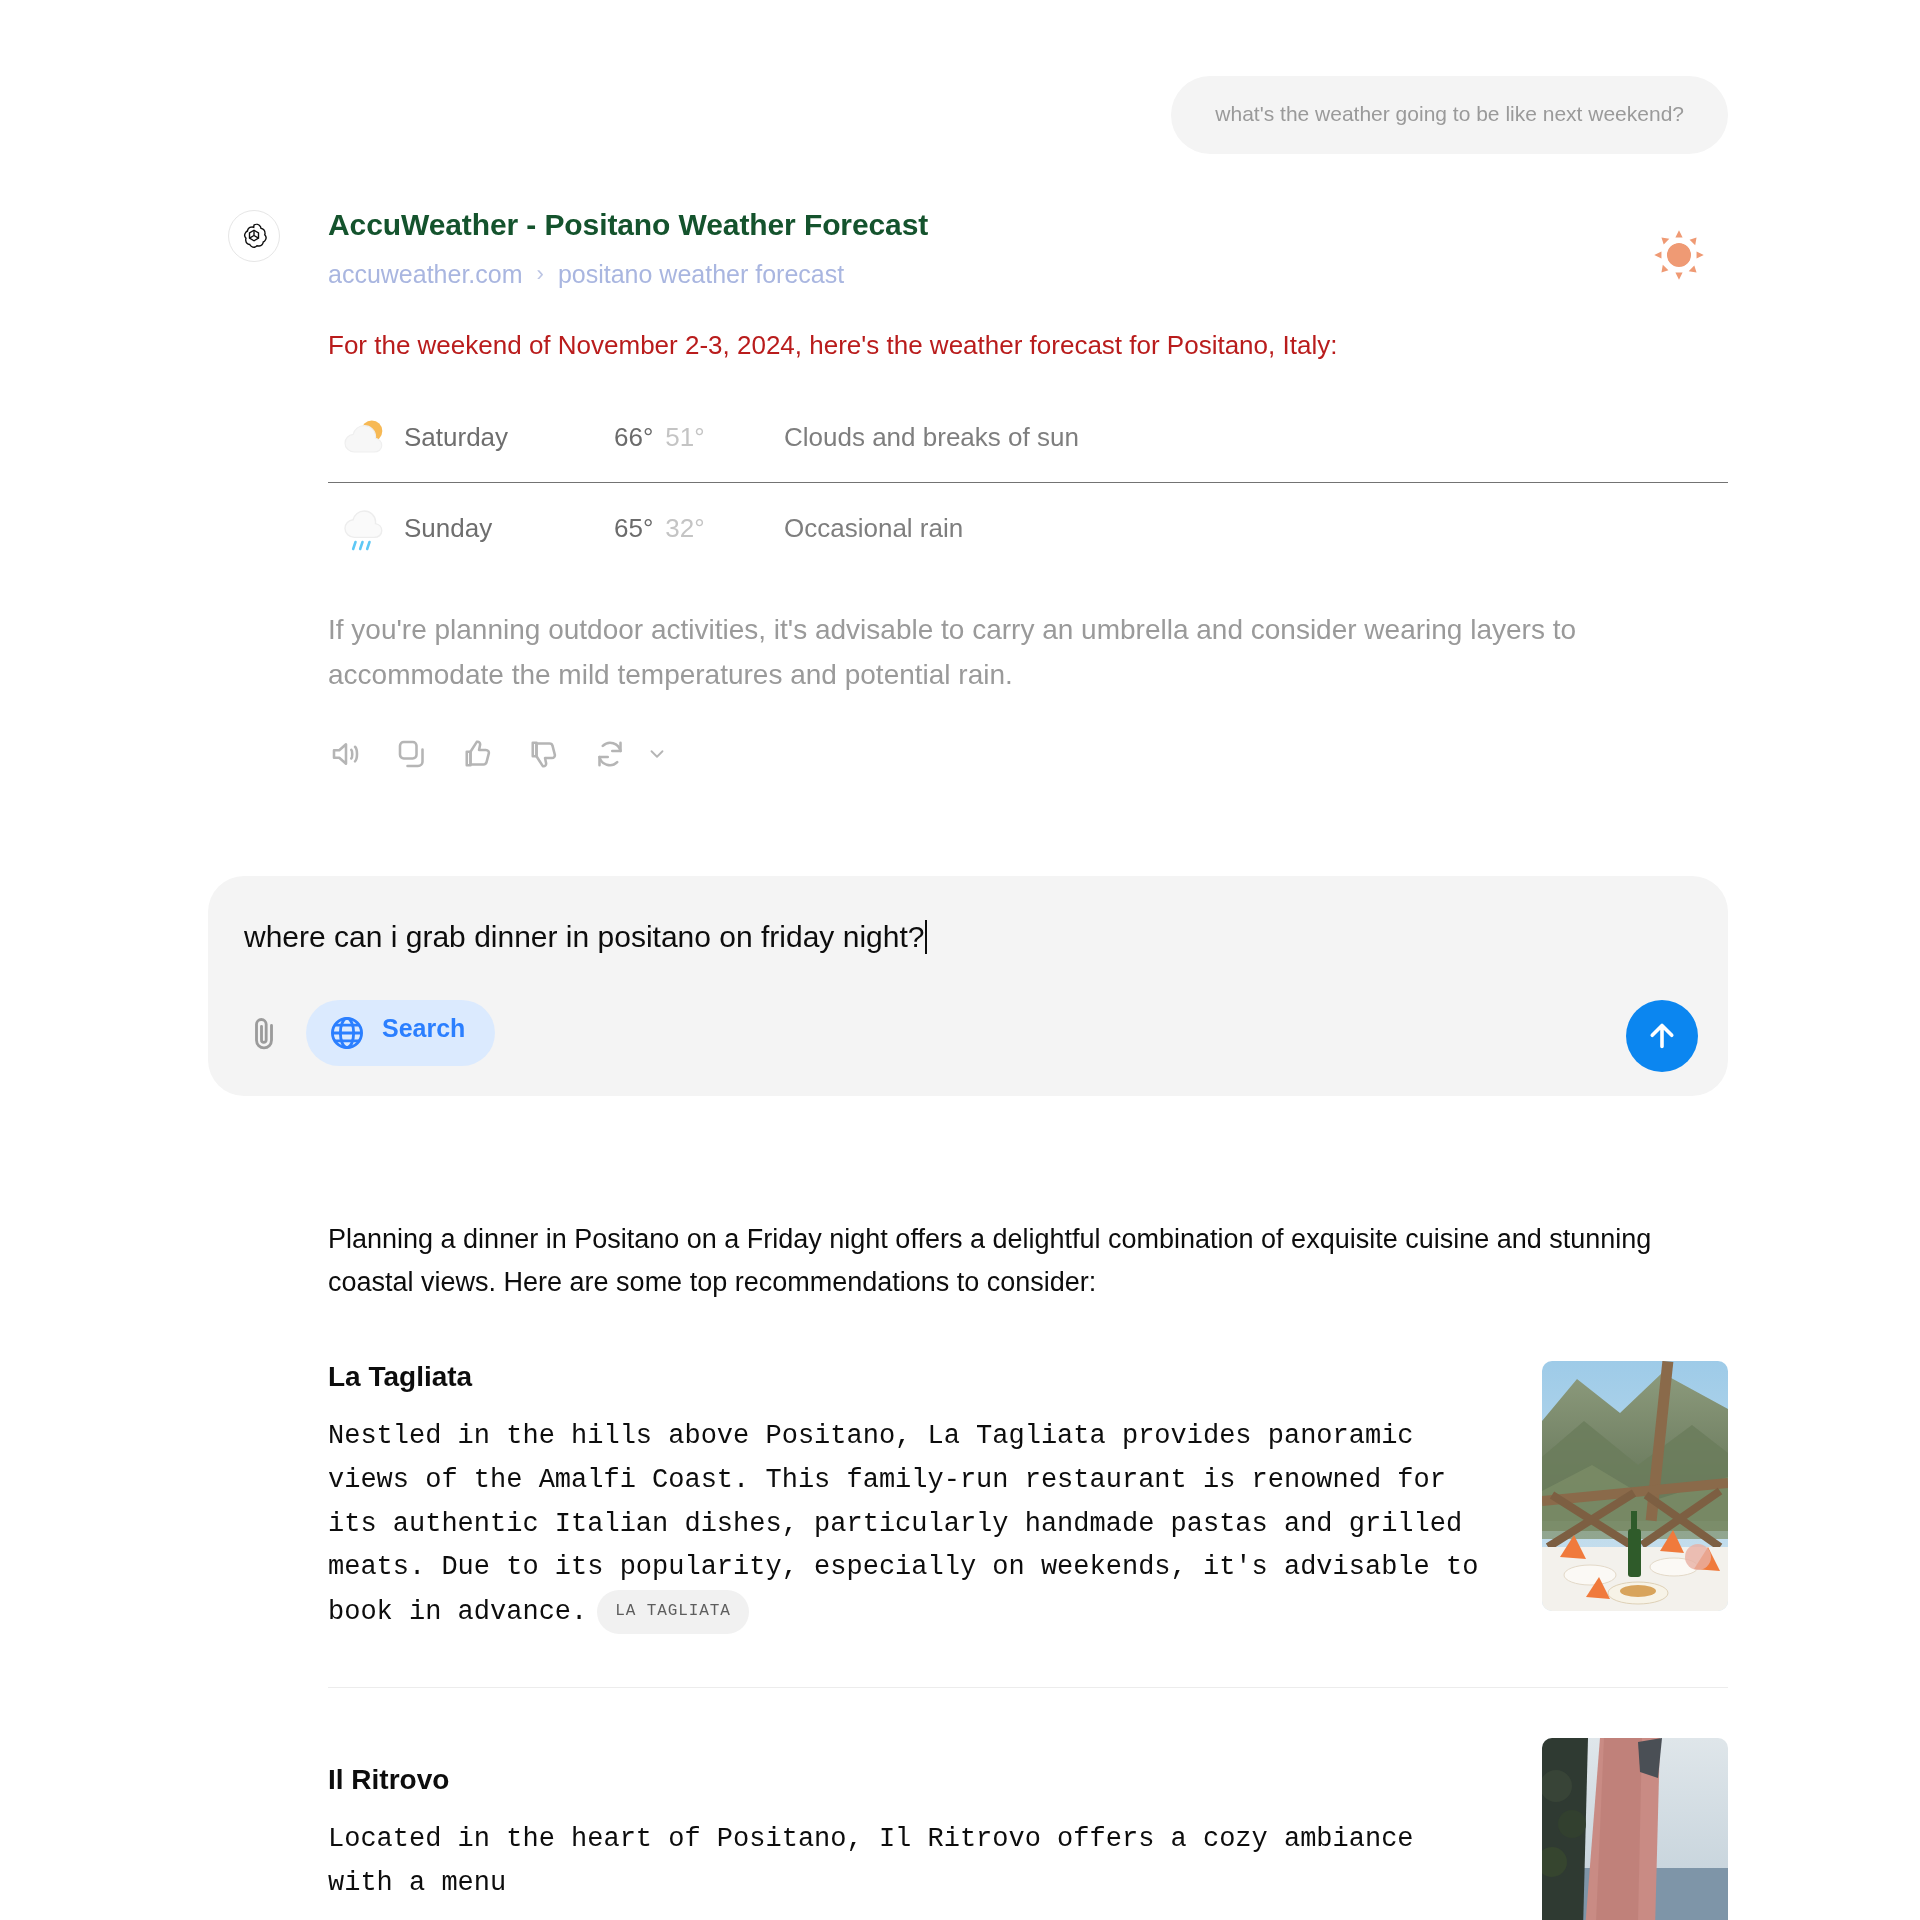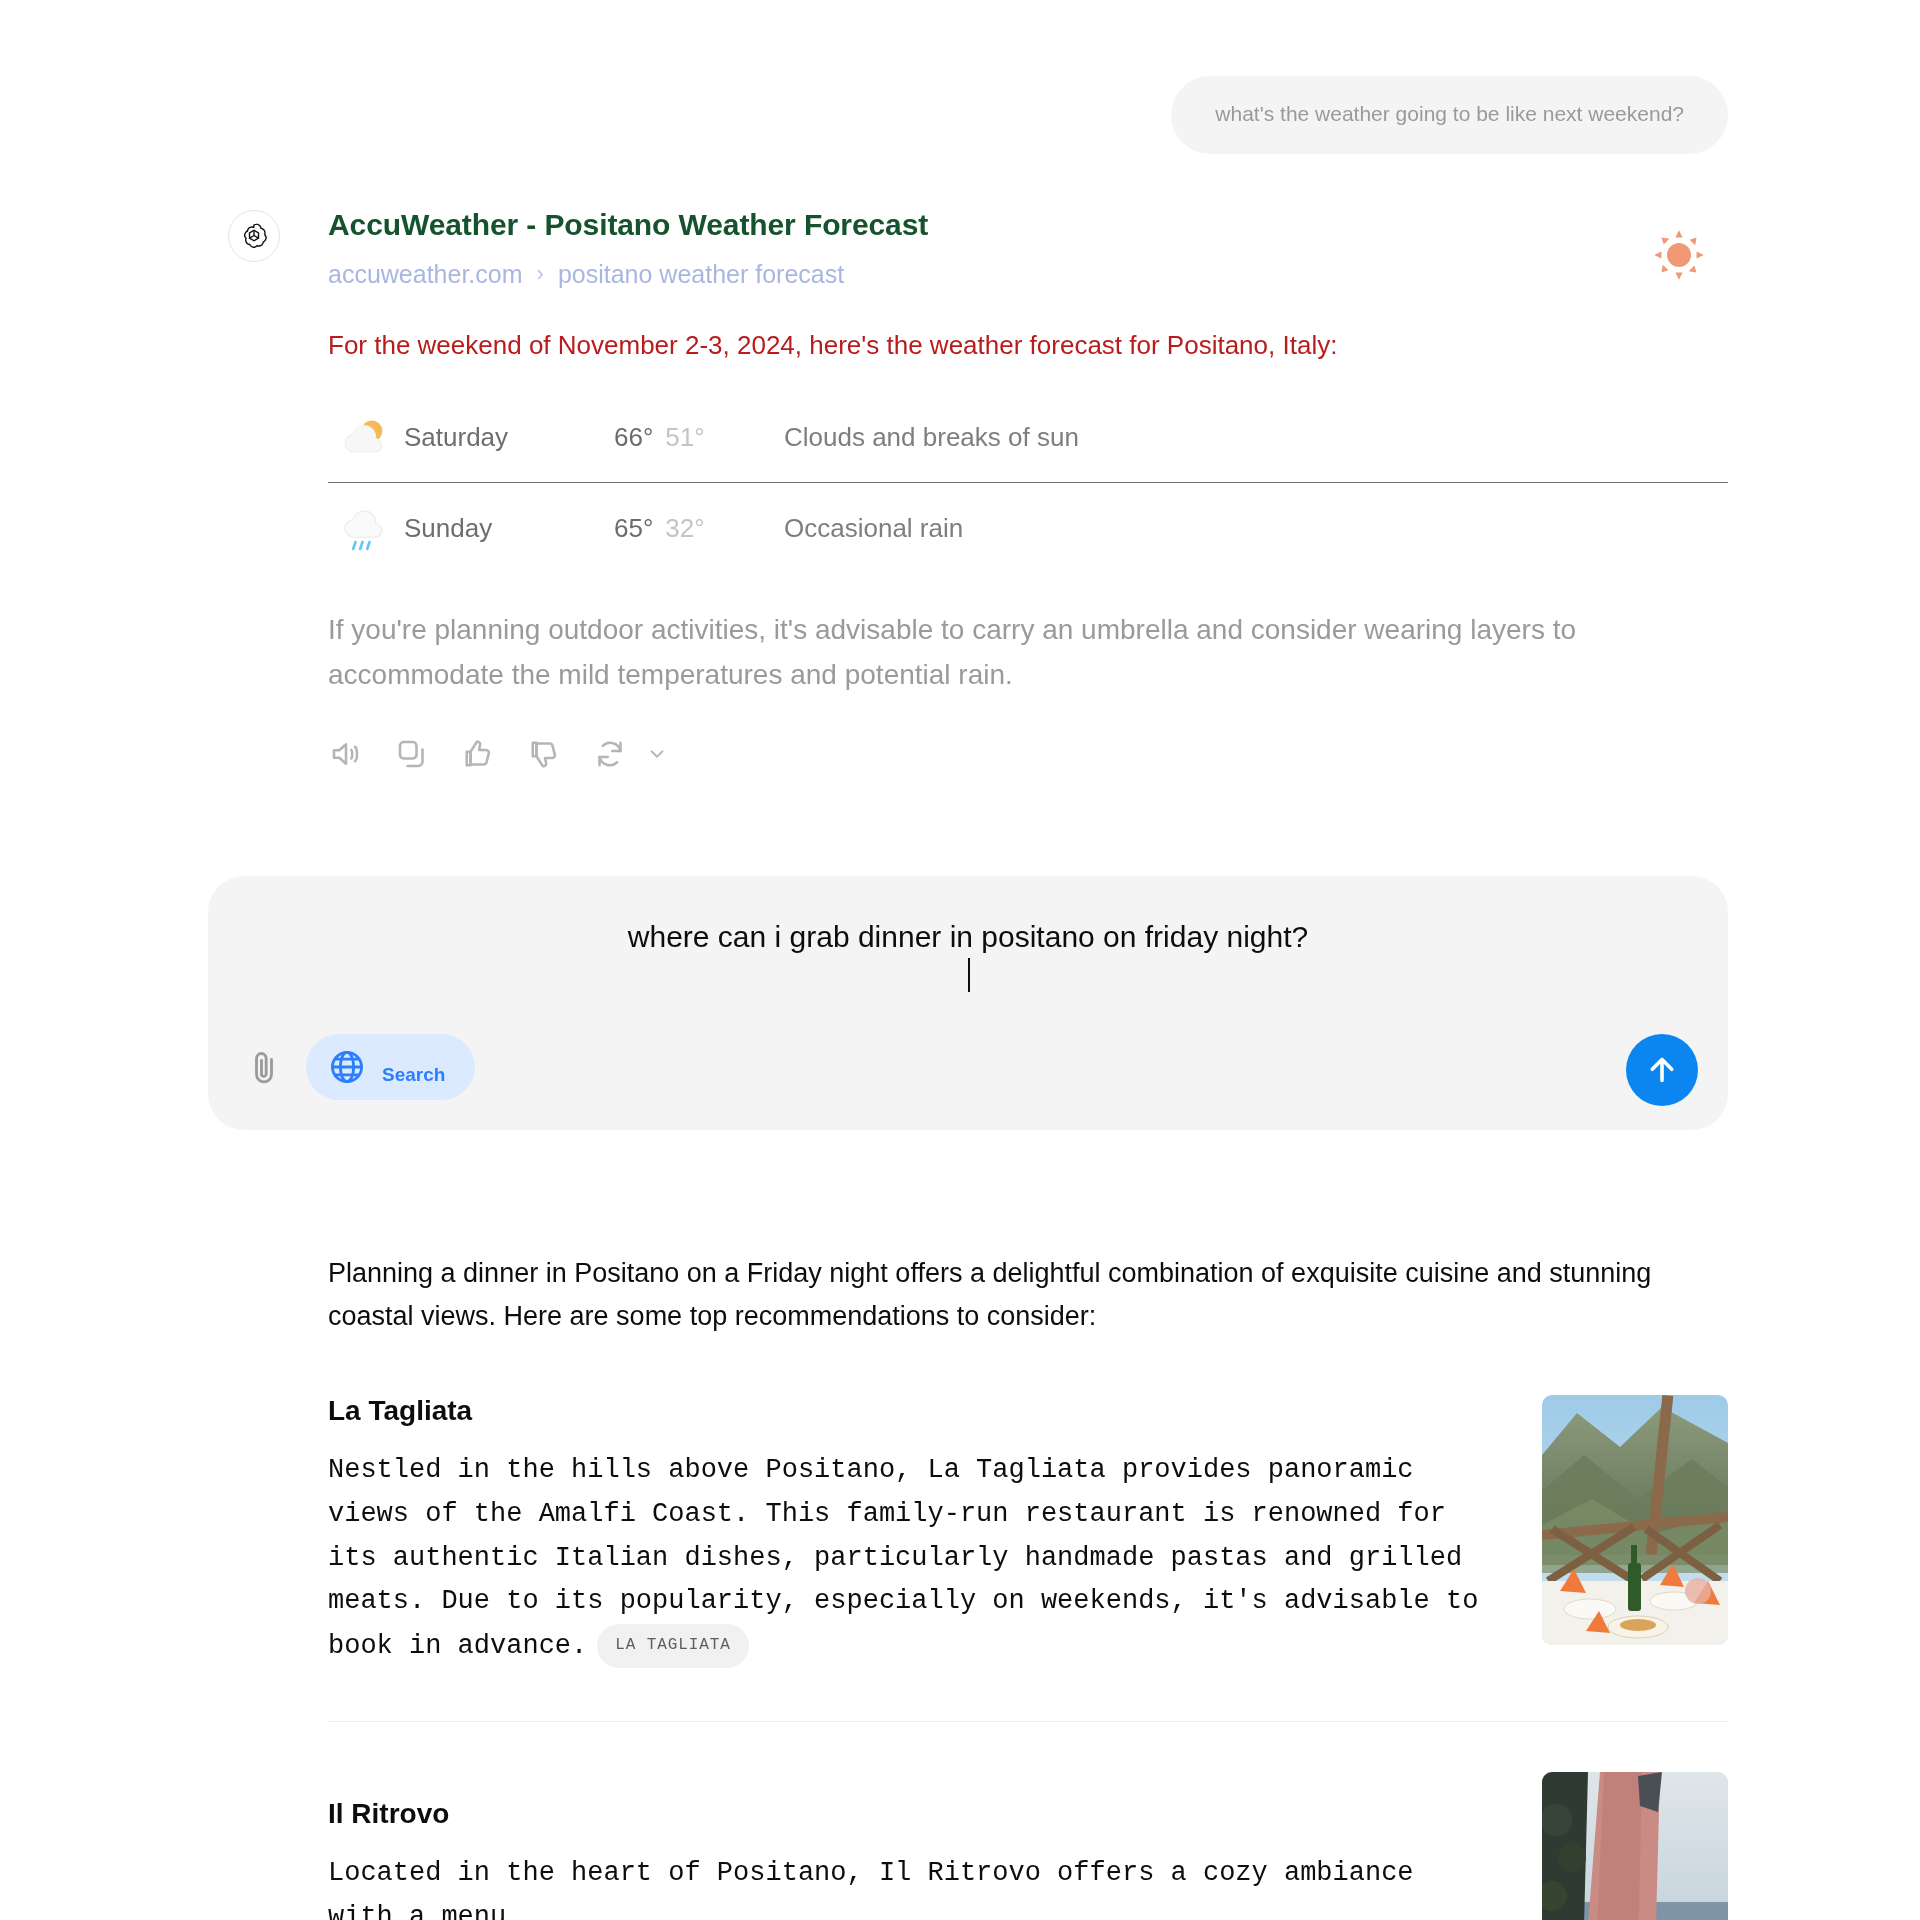--- a/index.html
+++ b/index.html
@@ -145,46 +145,45 @@
     border-radius: 36px;
     padding: 40px 36px 30px 36px;
     position: relative;
   }
   .composer-text {
     font-size: 30px;
     color: #0d0d0d;
     line-height: 1.4;
     display: flex;
     align-items: center;
-    flex-direction: column;
   }
   .caret {
     display: inline-block;
     width: 2px;
     height: 34px;
     background: #0d0d0d;
     margin-left: 1px;
   }
   .composer-bar {
     margin-top: 42px;
     display: flex;
     align-items: center;
     gap: 22px;
   }
   .clip { width: 40px; height: 44px; color: #9b9b9b; }
   .clip svg { width: 100%; height: 100%; display: block; }
   .search-pill {
     display: flex;
-    align-items: flex-end;
+    align-items: flex-start;
     gap: 16px;
     background: #dbeafe;
     color: #2b7fff;
     border-radius: 999px;
     padding: 14px 30px 14px 22px;
-    font-size: 19px;
+    font-size: 25px;
     font-weight: 700;
   }
   .search-pill svg { width: 38px; height: 38px; display: block; }
   .send-btn {
     position: absolute;
     right: 30px;
     bottom: 24px;
     width: 72px;
     height: 72px;
     border-radius: 50%;

